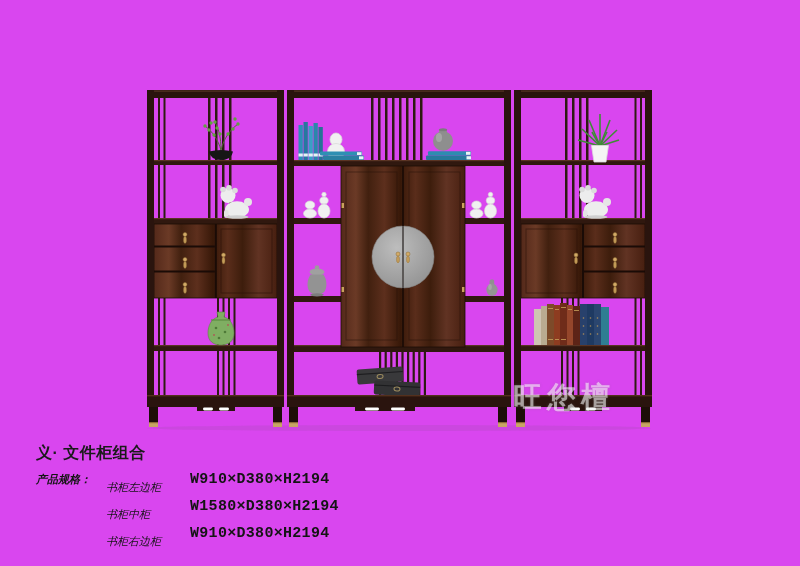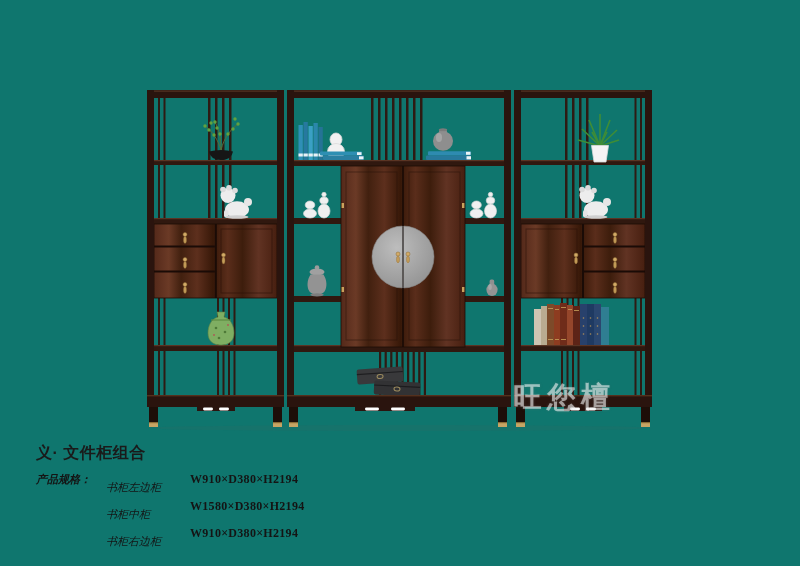--- a/index.html
+++ b/index.html
@@ -1,30 +1,30 @@
 <!DOCTYPE html>
 <html><head>
 <meta charset="utf-8">
 <style>
   html,body{margin:0;padding:0;background:#ffffff;}
-  .page{position:relative;width:800px;height:566px;background:#0f766e;overflow:hidden;
+  .page{position:relative;width:800px;height:566px;background:#d946ef;overflow:hidden;
         font-family:"Liberation Sans",sans-serif;}
   .product-image{position:absolute;left:145px;top:88px;width:512px;height:344px;}
   .watermark{position:absolute;left:513px;top:378px;width:140px;
              font-family:"Liberation Serif",serif;font-weight:700;font-size:29px;
              letter-spacing:5px;color:rgba(255,255,255,0.55);
              text-shadow:0 0 3px rgba(130,130,130,0.30);pointer-events:none;}
   .info{position:absolute;left:36px;top:443px;color:#141414;}
   .title{margin:0 0 9px 0;font-family:"Liberation Sans",sans-serif;font-weight:700;
          font-size:16px;letter-spacing:0.5px;color:#1a1a1a;}
   .spec-grid{display:grid;grid-template-columns:64px 78px auto;column-gap:2px;row-gap:3px;
              font-size:11px;line-height:13px;gap:6px;}
   .lbl{font-family:"Liberation Serif",serif;font-style:italic;font-weight:700;}
   .nm{font-family:"Liberation Serif",serif;font-style:italic;margin-top:8px;}
-  .dims{font-family:Liberation Serif, serif;font-weight:700;font-size:12px;
+  .dims{font-family:Liberation Mono, monospace;font-weight:700;font-size:15px;
         letter-spacing:0.3px;}
   .mat-row{margin-top:4px;}
 </style>
 </head>
 <body>
 
 <div class="page">
 
   <div class="product-image">
     <svg width="512" height="344" viewBox="0 0 512 344">

